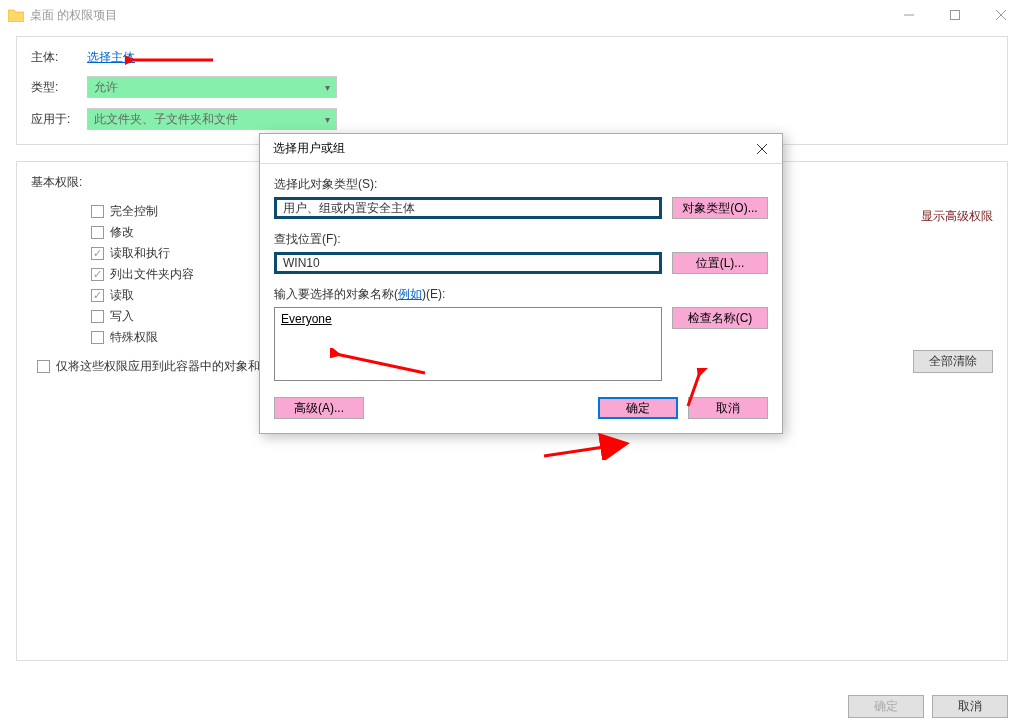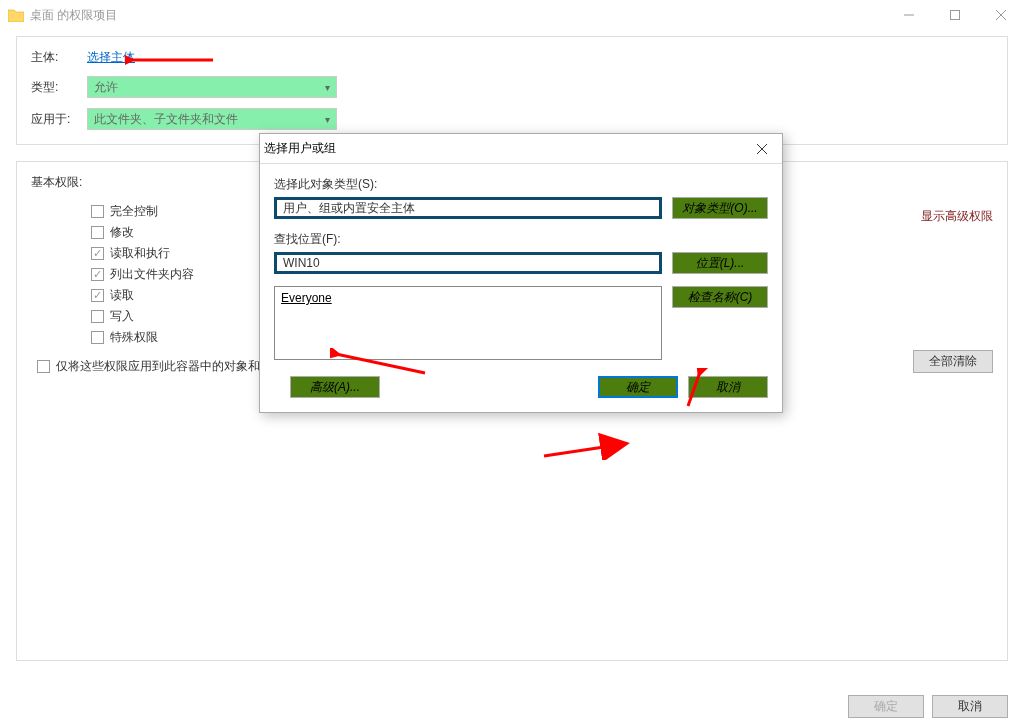--- a/index.html
+++ b/index.html
@@ -23,33 +23,33 @@
 .perm-item .chk { width: 13px; height: 13px; border: 1px solid #999; margin-right: 6px; display: flex; align-items: center; justify-content: center; }
 .perm-item .chk.checked::after { content: "✓"; color: #999; font-size: 11px; line-height: 1; }
 .apply-only { display: flex; align-items: center; margin-top: 10px; margin-left: 6px; color: #333; }
 .apply-only .chk { width: 13px; height: 13px; border: 1px solid #999; margin-right: 6px; }
 .btn { height: 23px; border: 1px solid #adadad; background: #e1e1e1; display: inline-flex; align-items: center; justify-content: center; padding: 0 12px; font-size: 12px; color: #333; cursor: pointer; }
 .btn.disabled { color: #aaa; }
 .clear-all { position: absolute; right: 14px; top: 188px; width: 80px; }
 .footer-bar { position: absolute; bottom: 10px; right: 16px; display: flex; gap: 8px; }
 .footer-bar .btn { width: 76px; }
 .modal { position: absolute; left: 259px; top: 133px; width: 524px; background: #fff; border: 1px solid #aaa; box-shadow: 3px 3px 12px rgba(0,0,0,0.25); }
-.modal-title { height: 30px; display: flex; align-items: center; padding-left: 4px; border-bottom: 1px solid #ddd; }
+.modal-title { height: 30px; display: flex; align-items: center; padding-left: 13px; border-bottom: 1px solid #ddd; }
 .modal-title .close { margin-left: auto; width: 40px; height: 30px; display: flex; align-items: center; justify-content: center; font-size: 14px; }
 .modal-body { padding: 12px 14px 14px 14px; }
 .mlabel { margin-bottom: 4px; color: #333; }
 .mrow { display: flex; align-items: flex-start; gap: 10px; margin-bottom: 12px; }
 .minput { flex: 1; border: 3px solid #0c4a6e; height: 22px; padding: 2px 6px; background: #fff; color: #333; display: flex; align-items: center; }
 .mtextarea { flex: 1; border: 1px solid #888; height: 74px; padding: 4px 6px; background: #fff; }
 .mtextarea .obj-name { text-decoration: underline; }
-.mbtn { width: 96px; height: 22px; border: 1px solid #adadad; background: #4d7c0f; display: flex; align-items: center; justify-content: center; font-size: 12px; cursor: pointer; font-style: italic; }
+.mbtn { width: 96px; height: 22px; border: 1px solid #adadad; background: #f9a8d4; display: flex; align-items: center; justify-content: center; font-size: 12px; cursor: pointer; }
 .modal-actions { display: flex; align-items: center; margin-top: 16px; }
 .modal-actions .spacer { flex: 1; }
 .modal-actions .mbtn { width: 80px; margin-left: 10px; }
-.modal-actions .mbtn.adv { width: 90px; margin-left: 16px; }
+.modal-actions .mbtn.adv { width: 90px; margin-left: 0; }
 .modal-actions .mbtn.primary { border: 2px solid #0078d7; }
 .example-link { color: #0066cc; text-decoration: underline; }
 .arrow { position: absolute; pointer-events: none; }
 .arrow svg { display: block; }
 </style>
 </head>
 <body>
 
 <div class="titlebar">
   <span class="folder-icon">
@@ -162,20 +162,23 @@
         </div>
       <div class="mbtn">对象类型(O)...</div>
     </div>
     <div class="mlabel">查找位置(F):</div>
     <div class="mrow">
       <div class="minput">
           <span>WIN10</span>
         </div>
       <div class="mbtn">位置(L)...</div>
     </div>
+    <div class="mlabel">
+      <span>输入要选择的对象名称(</span><span class="example-link">例如</span><span>)(E):</span>
+    </div>
     <div class="mrow">
       <div class="mtextarea"><span class="obj-name">Everyone</span></div>
       <div class="mbtn">检查名称(C)</div>
     </div>
     <div class="modal-actions">
       <div class="mbtn adv">高级(A)...</div>
       <div class="spacer"></div>
       <div class="mbtn primary">确定</div>
       <div class="mbtn">取消</div>
     </div>

